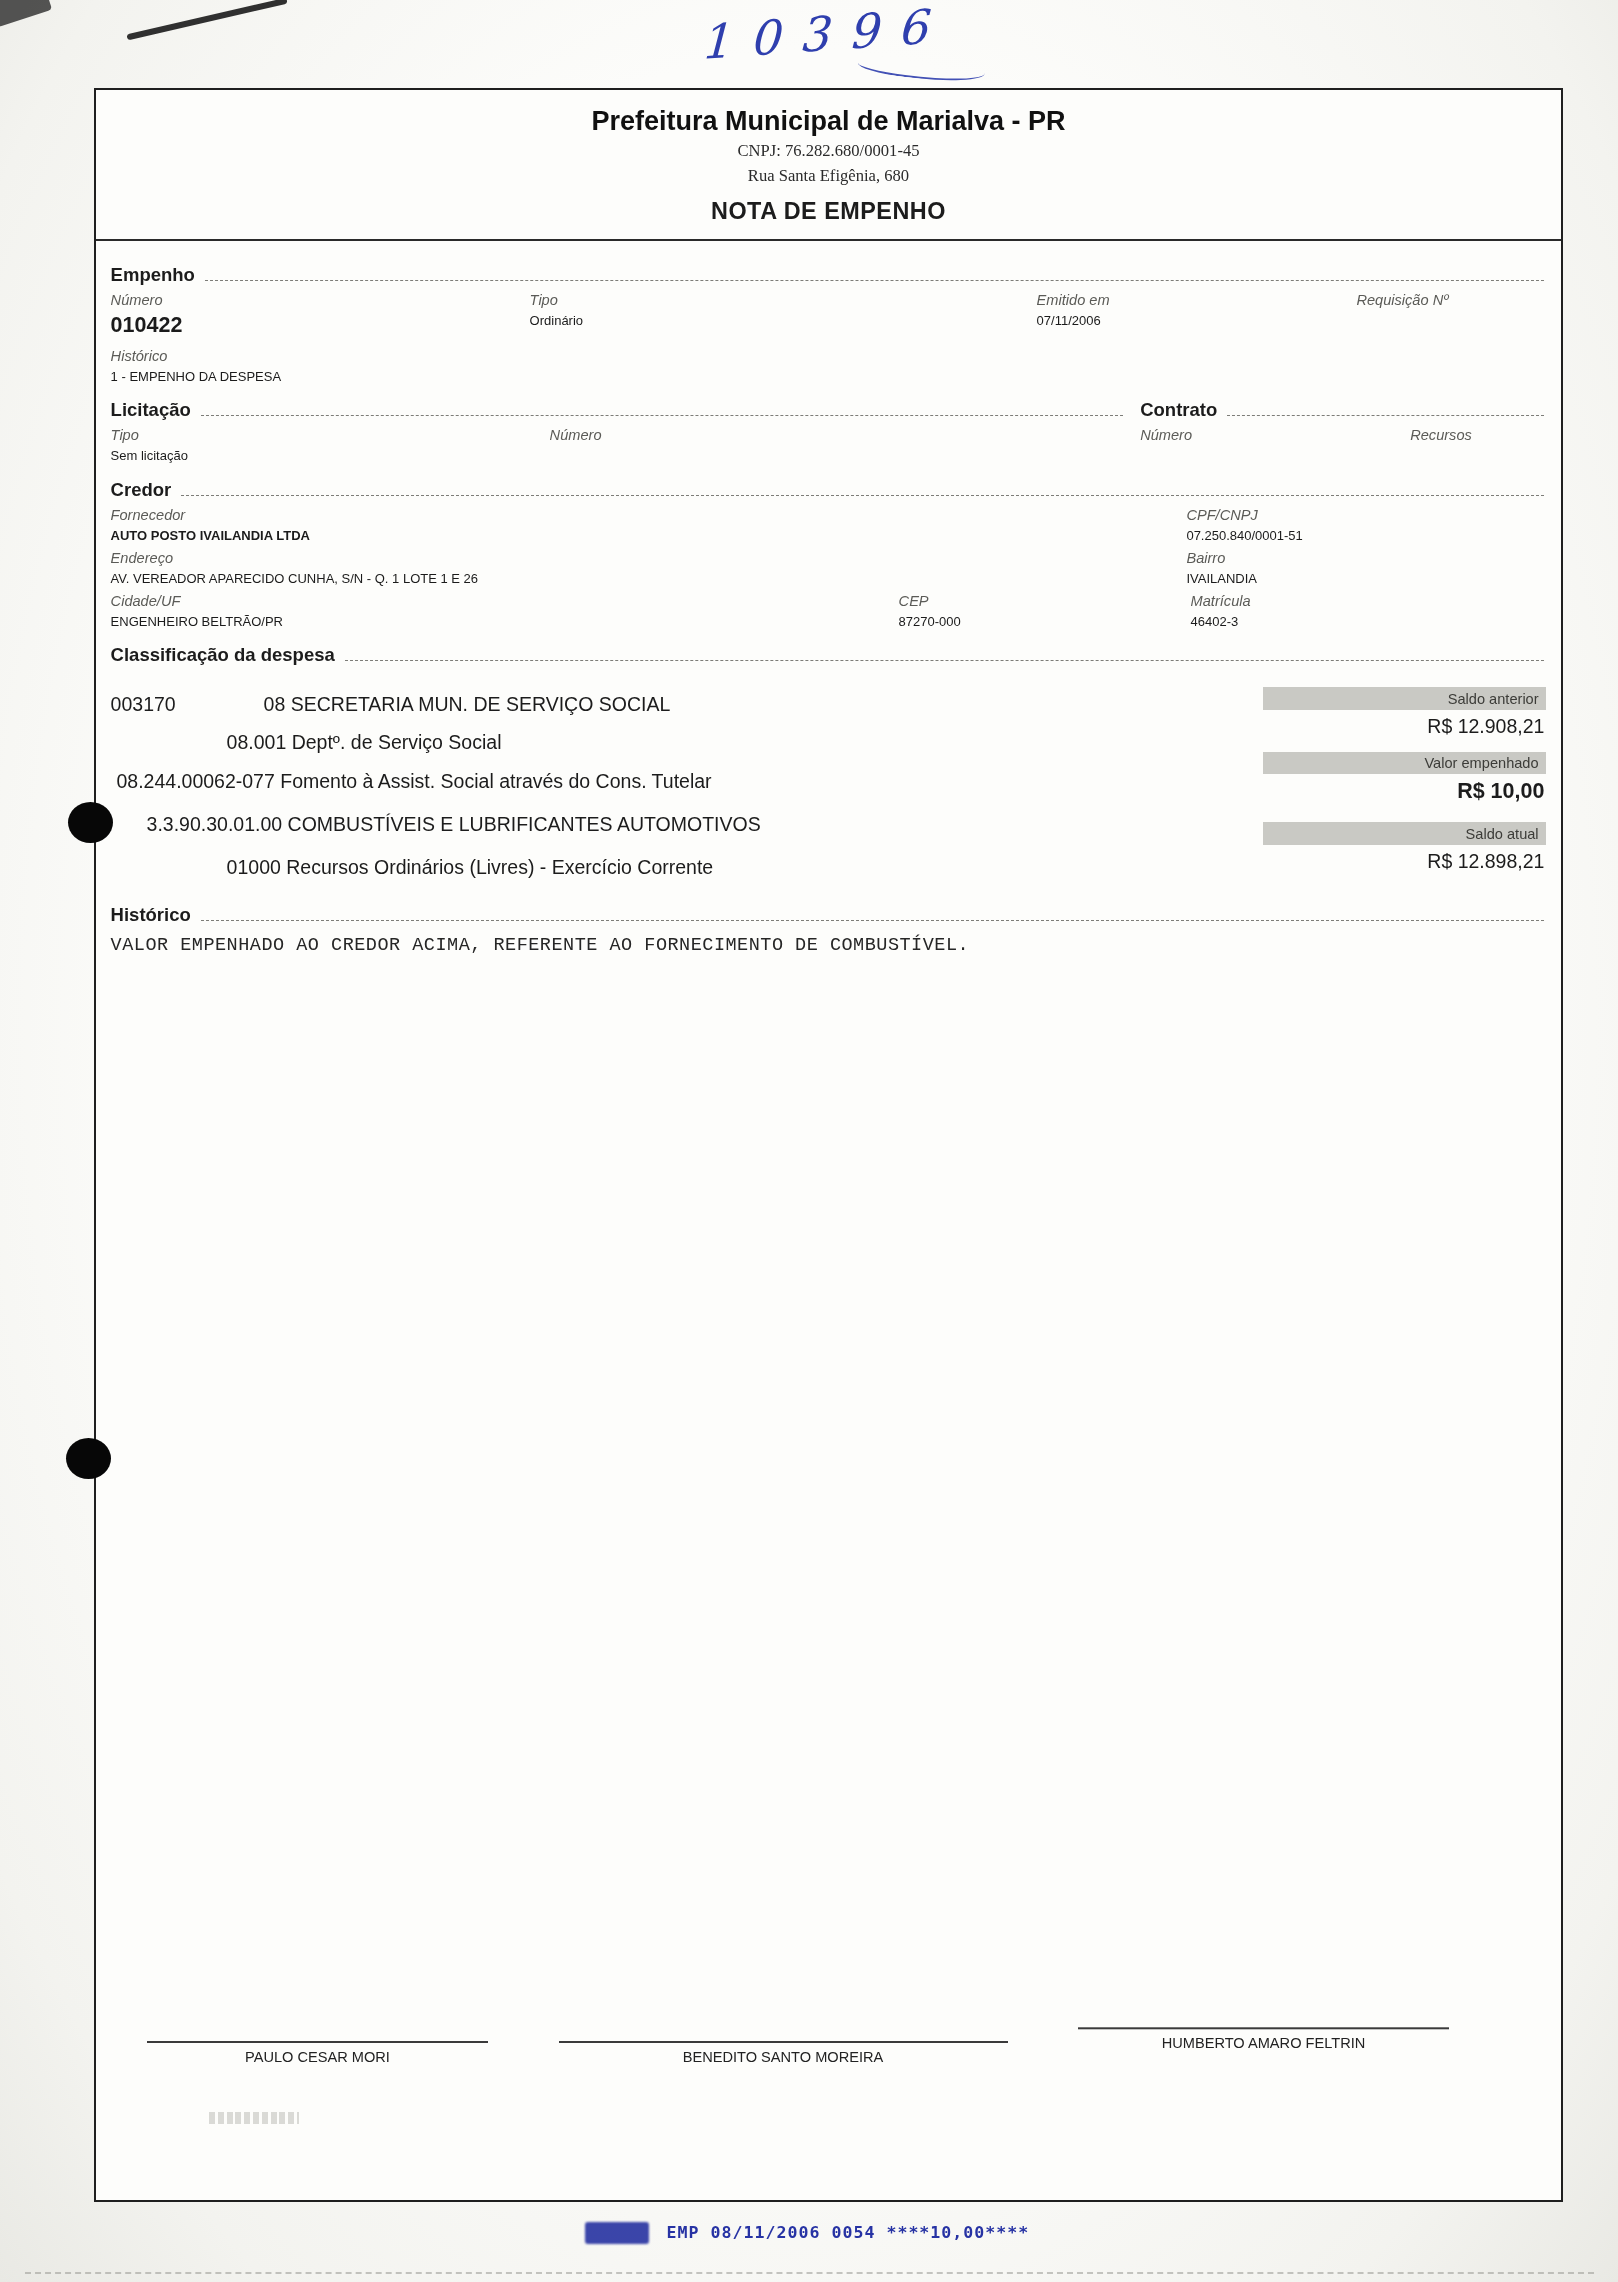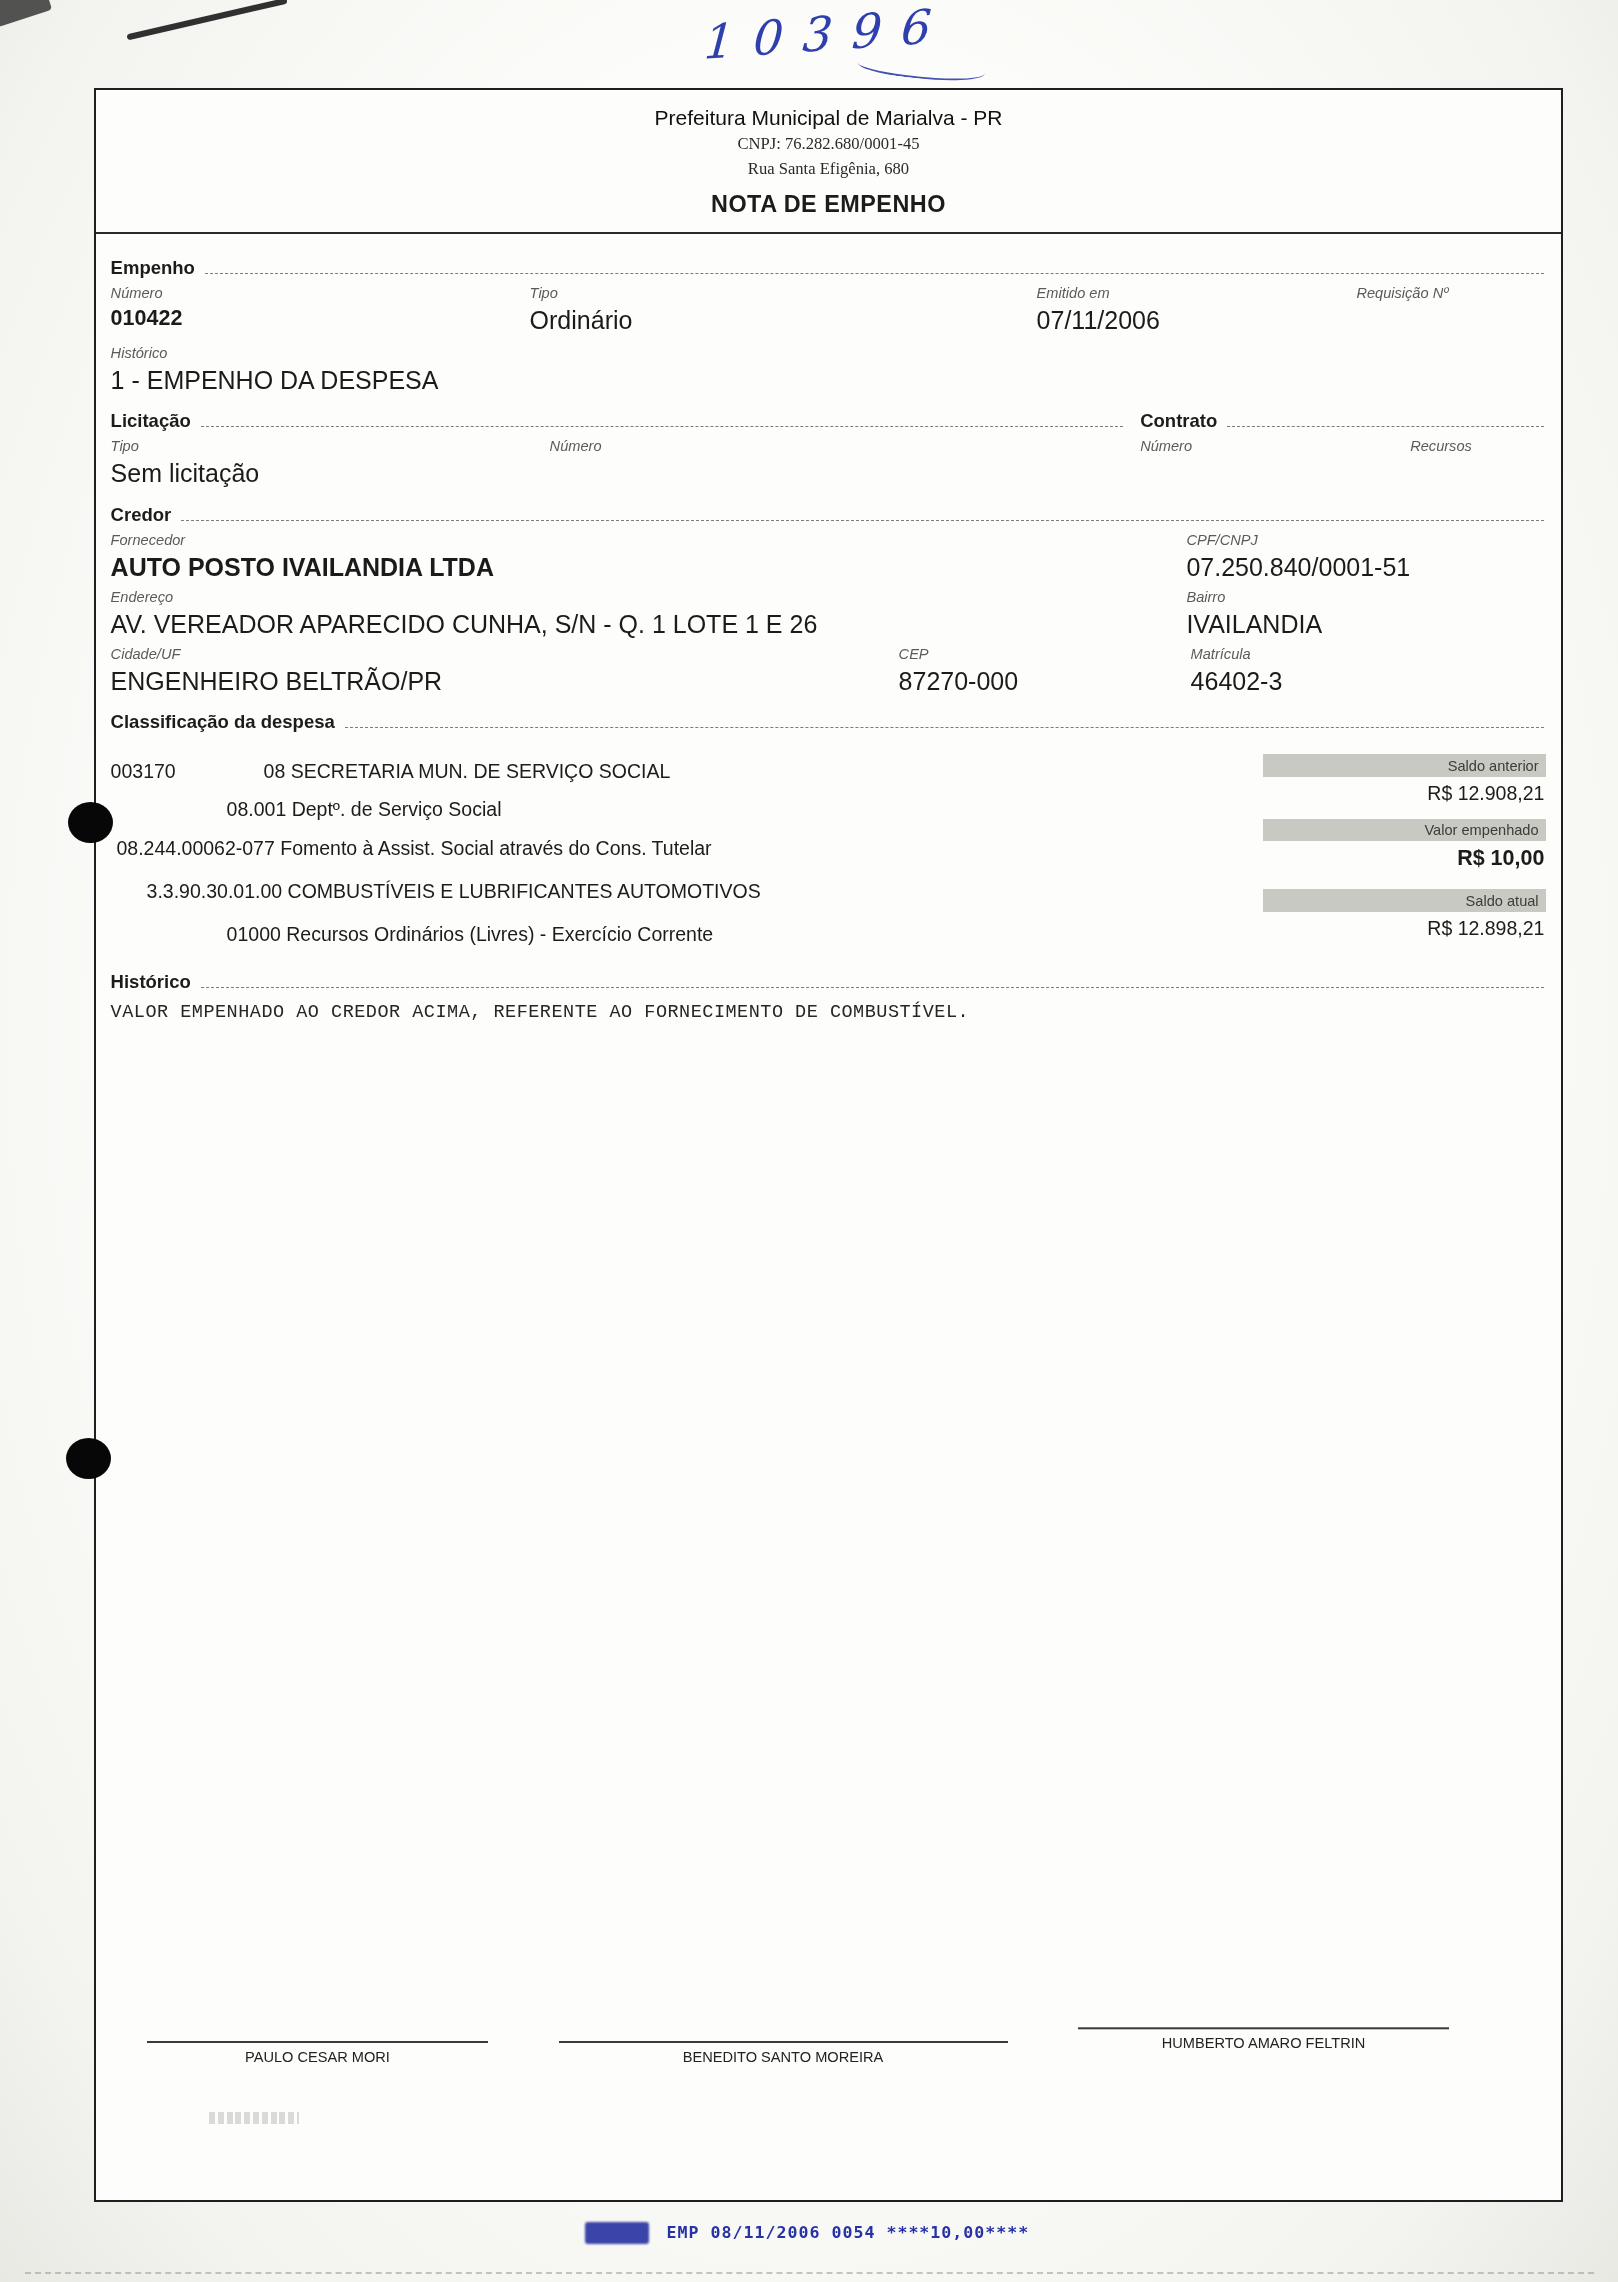--- a/index.html
+++ b/index.html
@@ -38,32 +38,32 @@
     transform:rotate(7deg); opacity:.9;
   }
 
   
   .doc {
     position:absolute; left:94px; top:88px; width:1469px; height:2114px;
     border:2px solid #1f1f1f; background:#fdfdfb;
   }
 
   .doc-header { text-align:center; padding-top:15.6px; padding-bottom:13.7px; border-bottom:2px solid #2a2a2a; }
-  .doc-header .title { font-size:21px; font-weight:normal; color:#111; }
+  .doc-header .title { font-size:27px; font-weight:bold; color:#111; }
   .doc-header .sub   { font-size:16.6px; color:#2b2b2b; margin-top:4.9px;font-family:Liberation Serif, serif; }
   .doc-header .doc-title { font-size:23.4px; font-weight:bold; margin-top:11.7px; letter-spacing:0.5px; }
 
   .content { padding:0 14.6px; }
 
   .sec-row { display:flex; align-items:flex-end;text-align:center; }
   .sec-label { font-size:18.5px; font-weight:bold; white-space:nowrap; }
   .rule { flex:1; border-bottom:1px dashed #7d7d78; margin:0 2px 4.9px 9.8px; }
 
   .flabel { font-size:14.6px; font-style:italic; color:#5b5b57; }
-  .fvalue { font-size:25px; margin-top:4.9px; color:#1b1b1b; }
+  .fvalue { font-size:13px; margin-top:4.9px; color:#1b1b1b; }
   .fvalue.bold { font-weight:bold; }
   .fvalue.big  { font-size:21.5px; font-weight:bold; }
 
   .row { display:flex; }
 
   
   .sec-empenho { margin-top:23.4px; }
   .empenho-fields { margin-top:5.9px; }
   .col-numero { flex:0 0 419px; }
   .col-tipo { flex:0 0 507px; }

